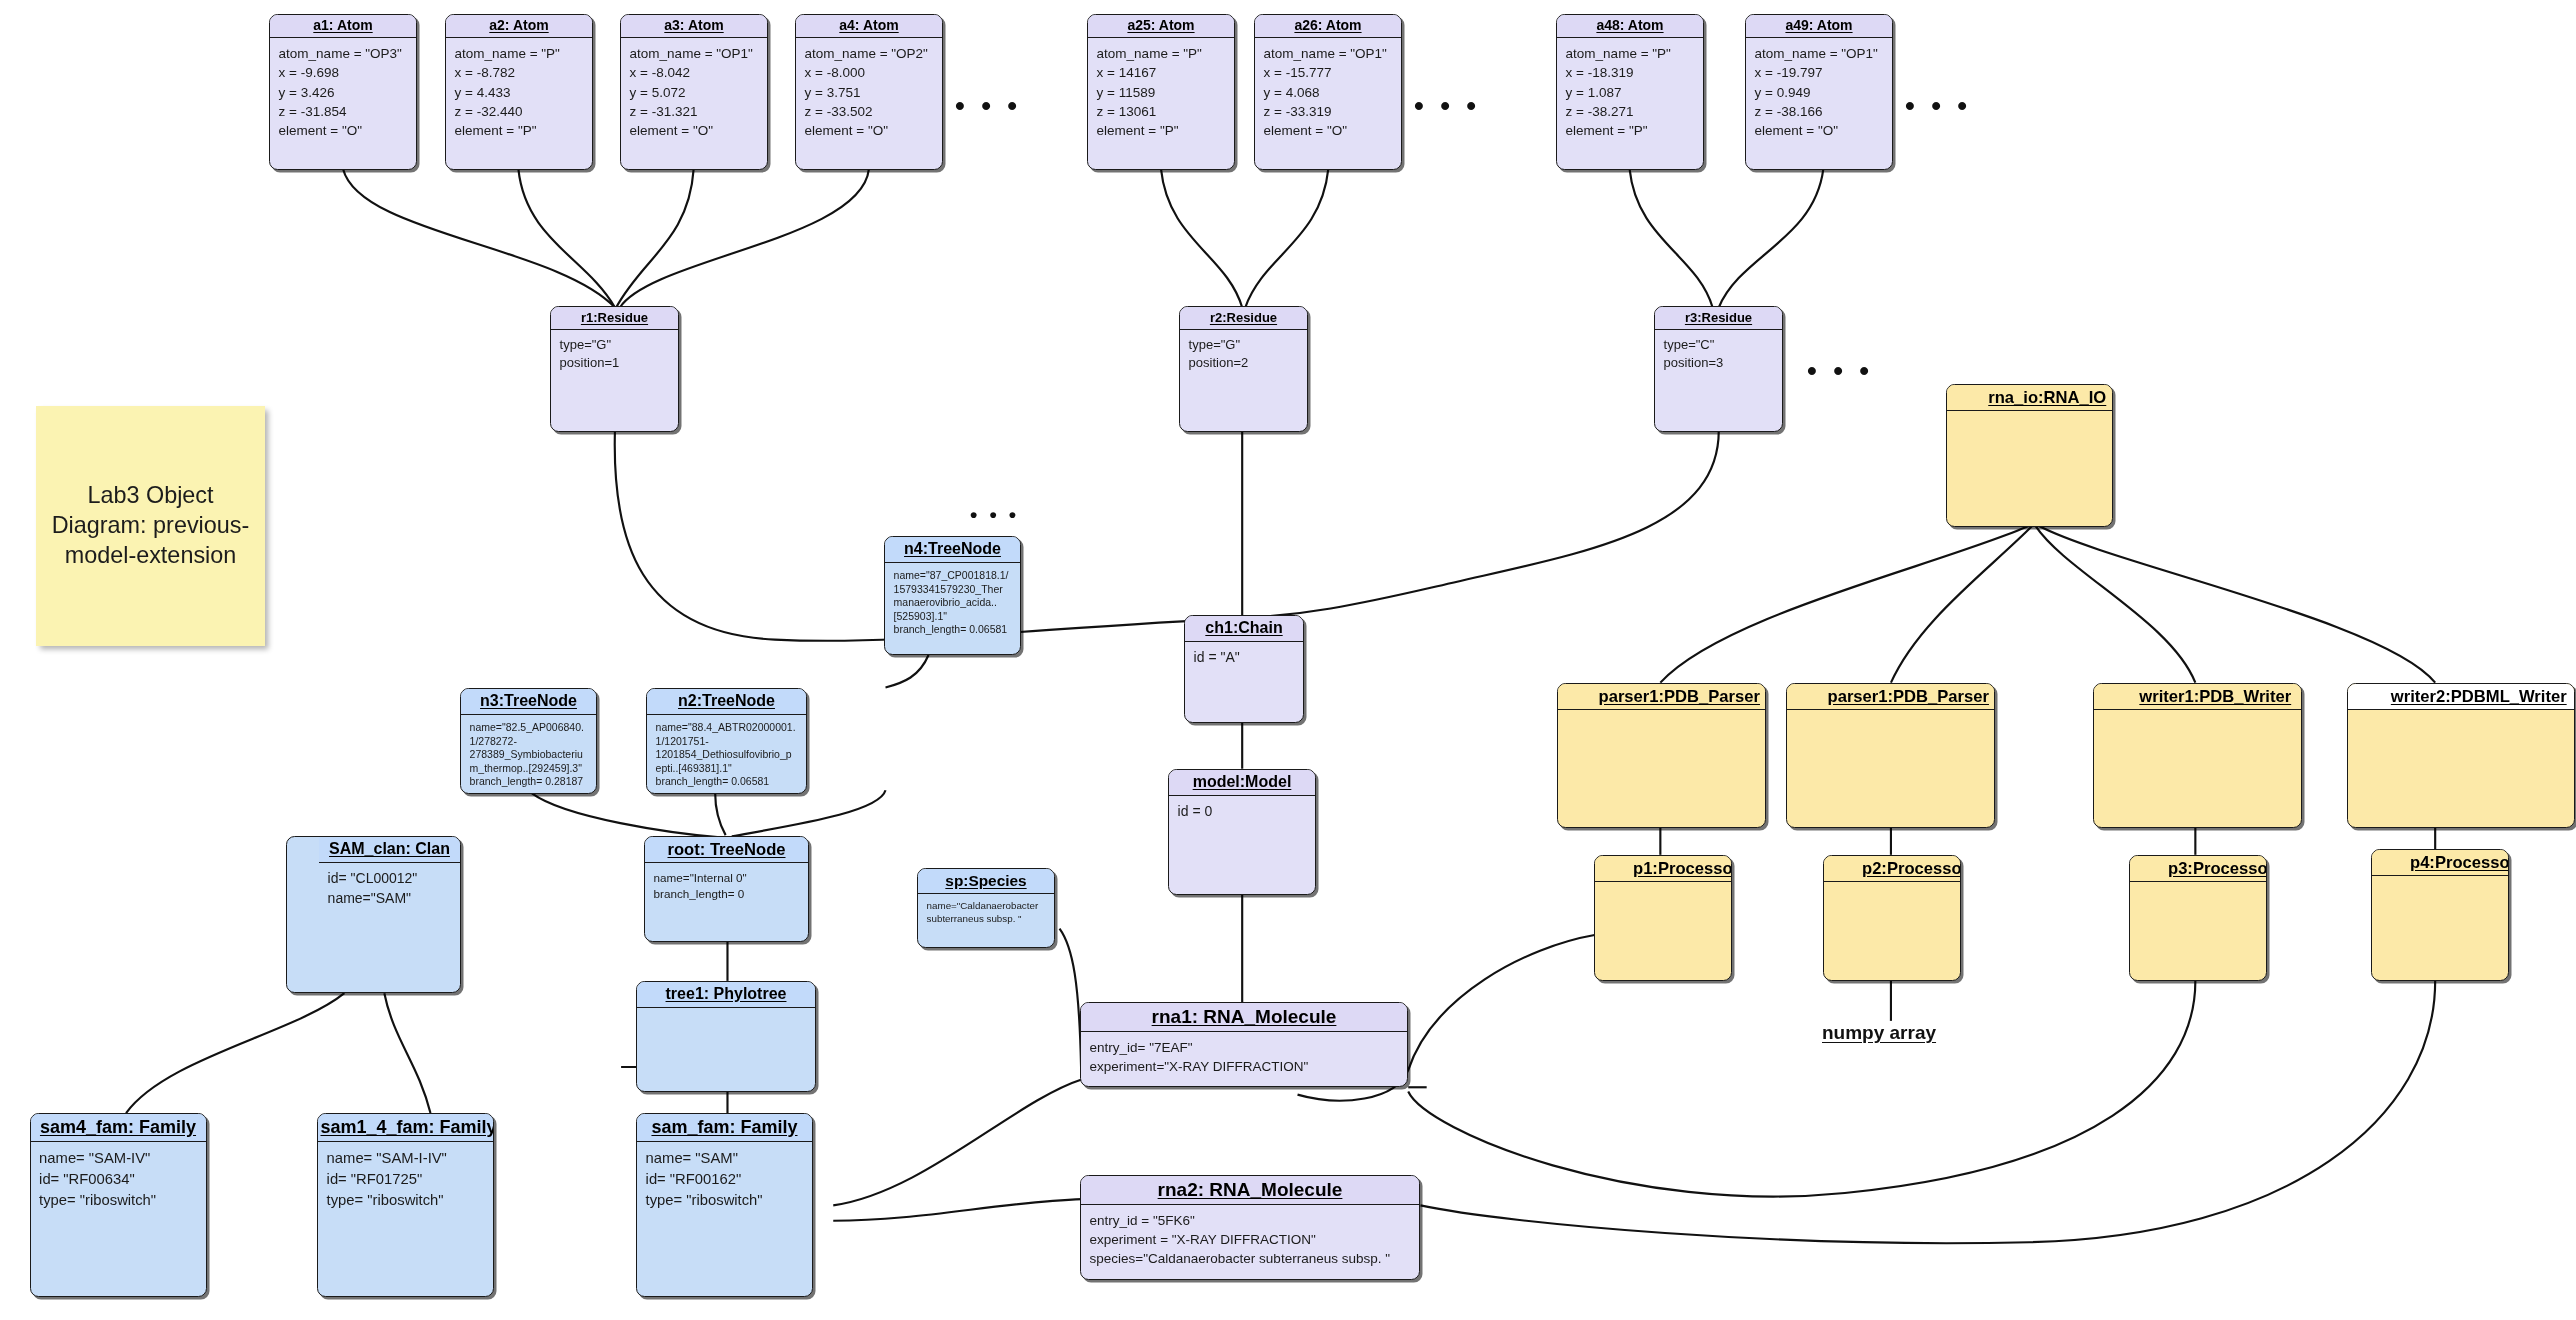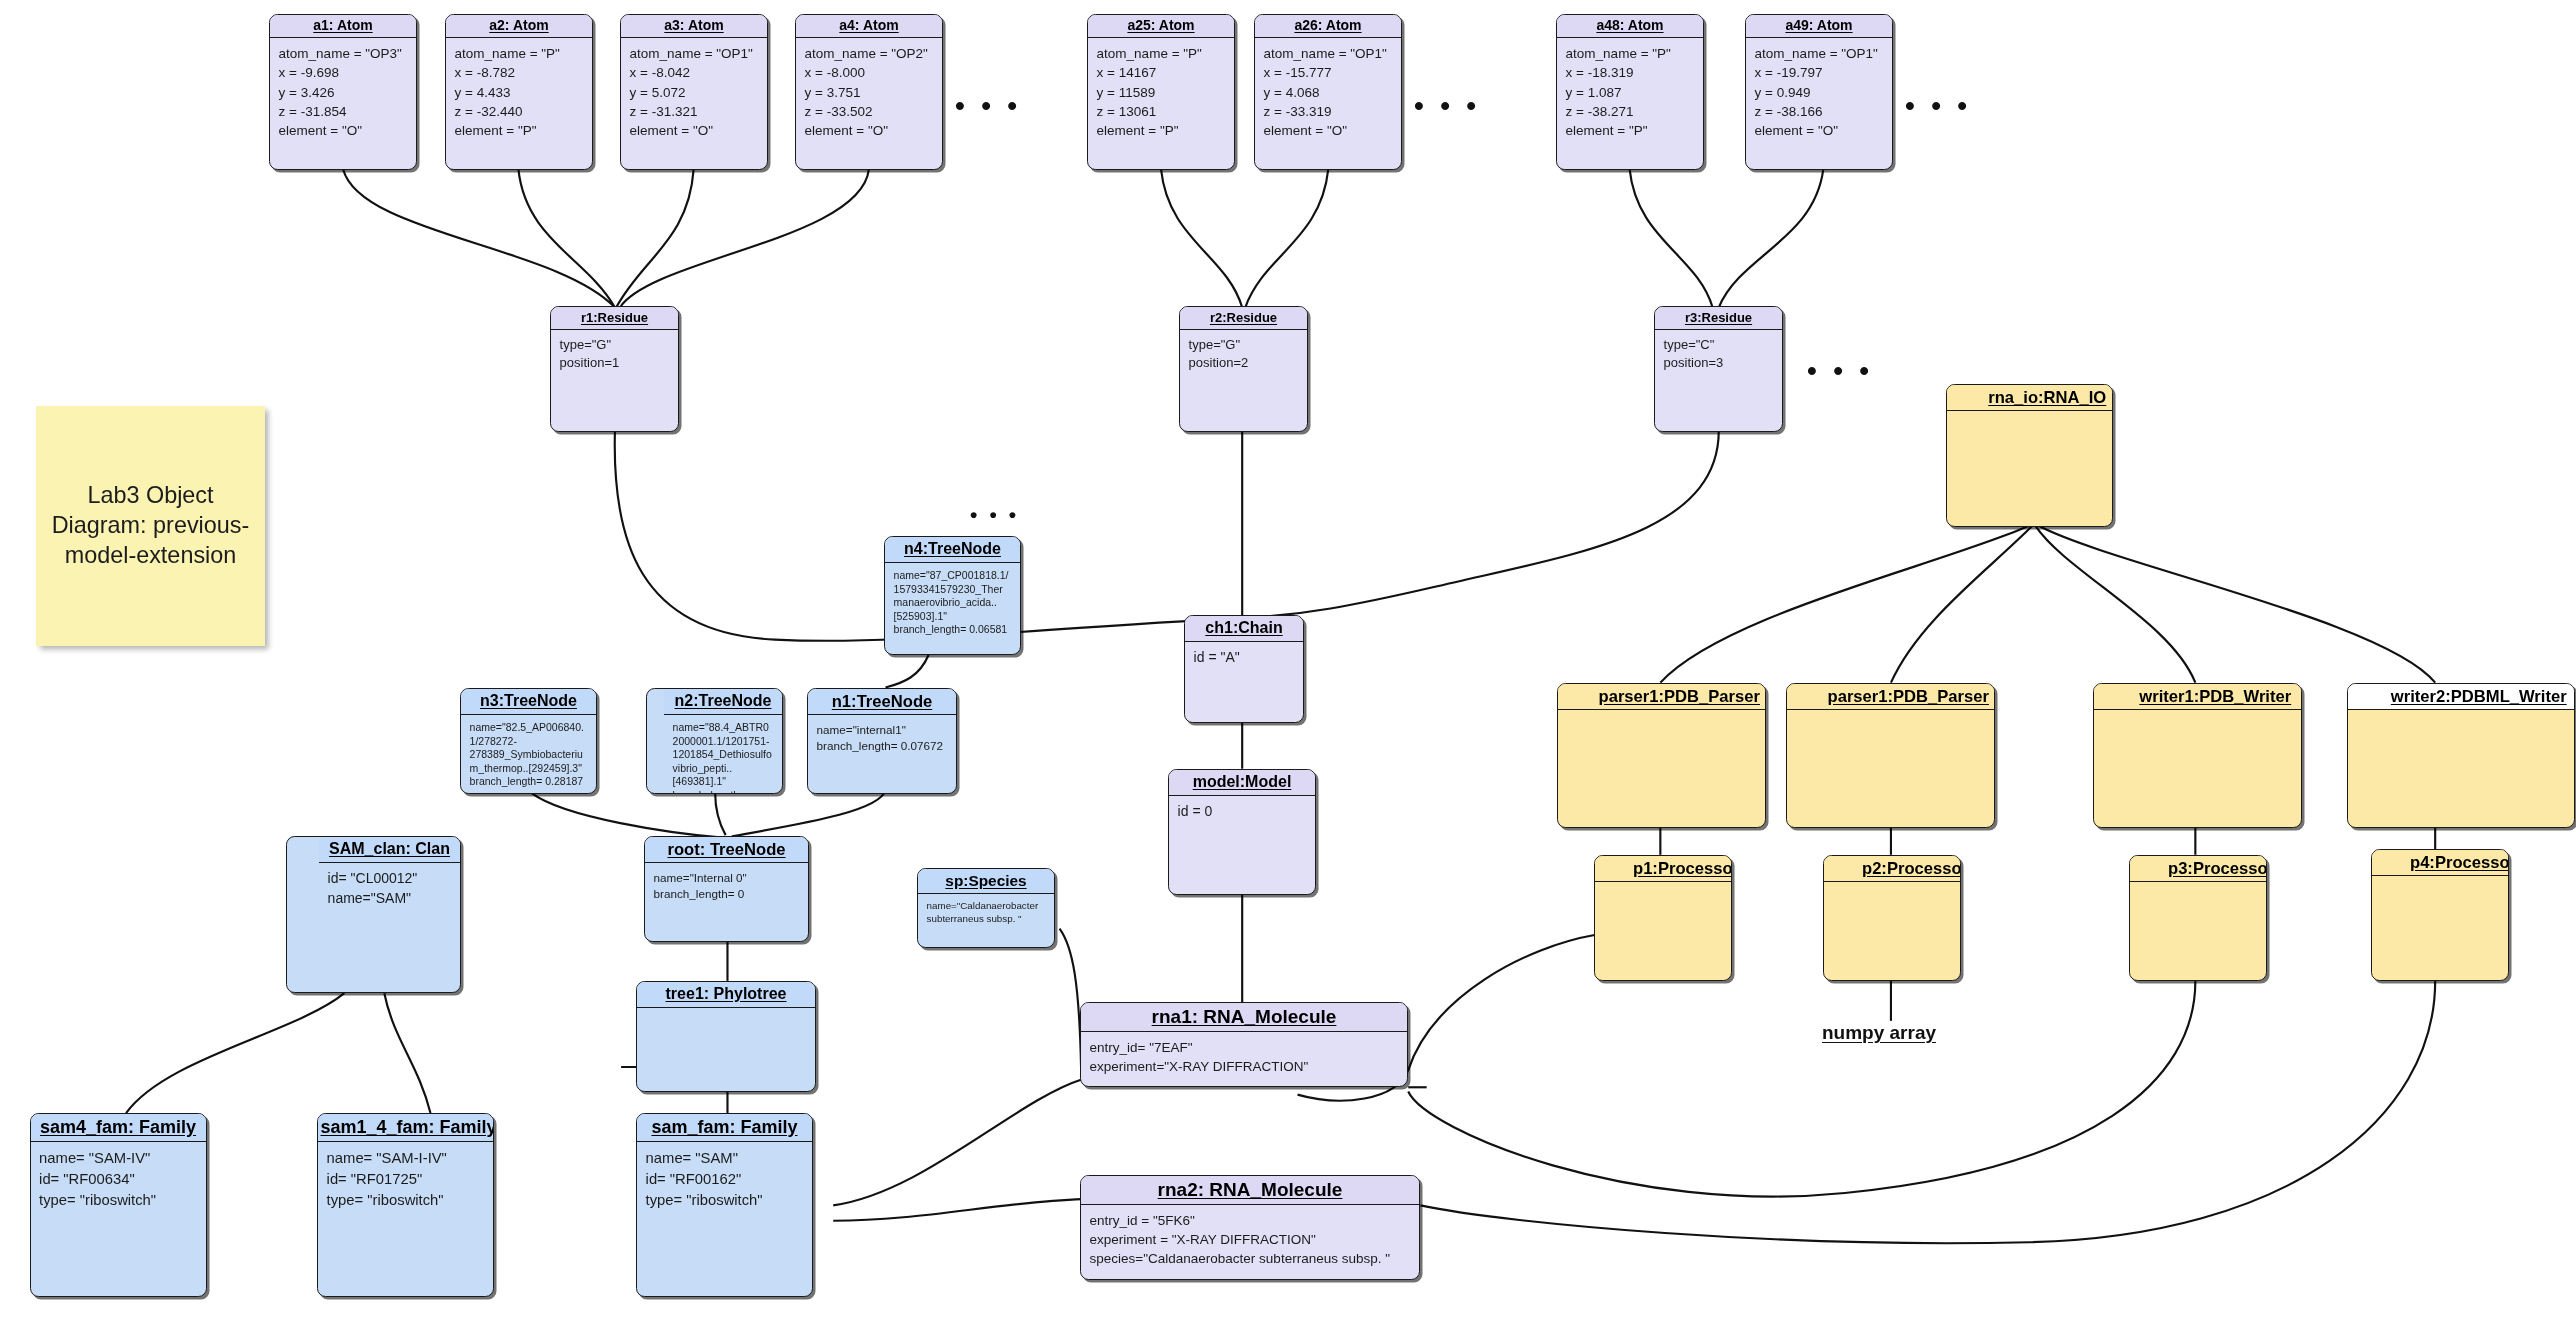--- a/index.html
+++ b/index.html
@@ -315,31 +315,26 @@
     <div class="body">name="87_CP001818.1/15793341579230_Thermanaerovibrio_acida..[525903].1"
 branch_length= 0.06581</div>
   </div>
 
   <div class="objbox blue t-tree" style="left:460px; top:688px; width:137px; height:106px;">
     <div class="hdr"><span>n3:TreeNode</span></div>
     <div class="body">name="82.5_AP006840.1/278272-278389_Symbiobacterium_thermop..[292459].3"
 branch_length= 0.28187</div>
   </div>
 
-  <div class="objbox blue t-tree" style="left:646px; top:688px; width:137px; height:106px;padding-left:17px;">
+  <div class="objbox blue t-tree" style="left:646px; top:688px; width:161px; height:106px;">
     <div class="hdr"><span>n2:TreeNode</span></div>
     <div class="body">name="88.4_ABTR02000001.1/1201751-1201854_Dethiosulfovibrio_pepti..[469381].1"
 branch_length= 0.06581</div>
   </div>
 
-  <div class="objbox blue t-treebig" style="left:807px; top:688px; width:150px; height:106px;">
-    <div class="hdr"><span>n1:TreeNode</span></div>
-    <div class="body">name="internal1"
-branch_length= 0.07672</div>
-  </div>
 
   <div class="objbox blue t-treebig" style="left:644px; top:836px; width:165px; height:106px;">
     <div class="hdr"><span>root: TreeNode</span></div>
     <div class="body">name="Internal 0"
 branch_length= 0</div>
   </div>
 
   <div class="objbox blue t-mid" style="left:286px; top:836px; width:175px; height:157px;padding-left:32px;">
     <div class="hdr"><span>SAM_clan: Clan</span></div>
     <div class="body">id= "CL00012"

